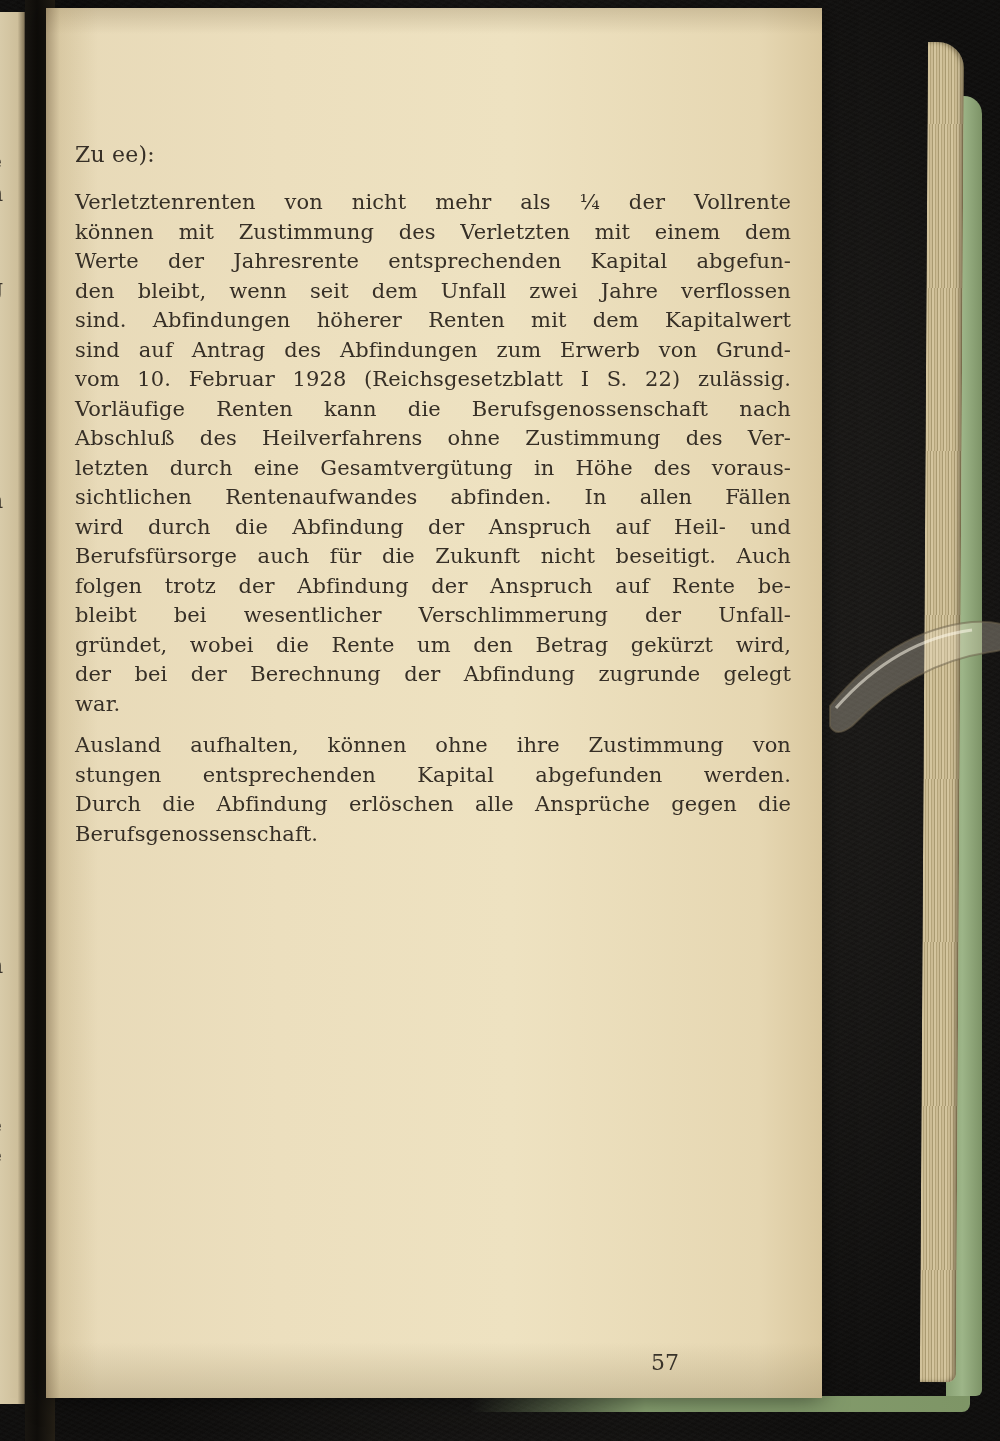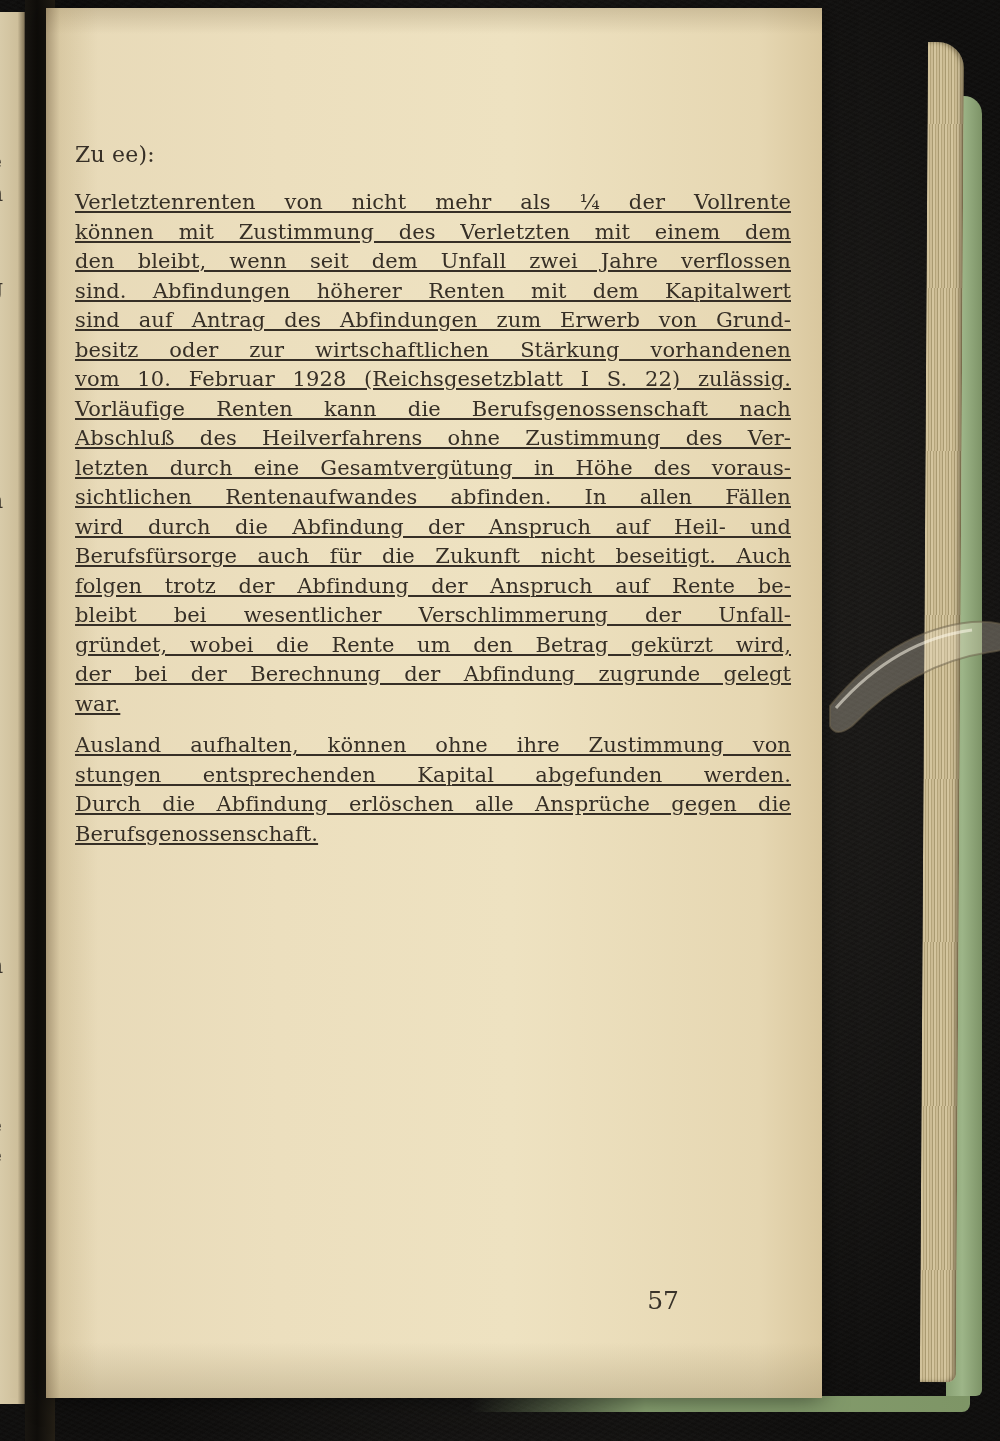--- a/index.html
+++ b/index.html
@@ -60,40 +60,40 @@
     top: 132px;
     width: 716px;
     color: #362f26;
   }
   .heading {
     font-size: 22px;
     line-height: 30px;
     margin-bottom: 18px;
     letter-spacing: 0.2px;
   }
-  .para { margin: 0 0 12px 0; text-decoration: underline; }
+  .para { margin: 0 0 12px 0; }
   .para .line {
     font-size: 21px;
     line-height: 29.5px;
     text-align: justify;
     text-align-last: justify;
     -moz-text-align-last: justify;
     white-space: nowrap;
     letter-spacing: 0.1px;
   }
   .para .line.last {
     text-align-last: left;
     -moz-text-align-last: left;
   }
 
   .page-number {
     position: absolute;
     right: 143px;  
-    top: 1278px;
-    font-size: 25px;
+    top: 1342px;
+    font-size: 22px;
     color: #39332a;
   }
 
   
   .page-stack {
     position: absolute;
     left: 928px; top: 42px;
     width: 36px; height: 1340px;
     border-radius: 0 26px 8px 0;
     background:
@@ -160,24 +160,24 @@
   <div class="cover-edge-right"></div>
   <div class="cover-edge-bottom"></div>
   <div class="page-stack"></div>
 
   <div class="page">
     <div class="text-block">
       <div class="heading">Zu ee):</div>
       <div class="para">
           <div class="line">Verletztenrenten von nicht mehr als ¼ der Vollrente</div>
           <div class="line">können mit Zustimmung des Verletzten mit einem dem</div>
+          <div class="line">Werte der Jahresrente entsprechenden Kapital abgefun-</div>
           <div class="line">den bleibt, wenn seit dem Unfall zwei Jahre verflossen</div>
           <div class="line">sind. Abfindungen höherer Renten mit dem Kapitalwert</div>
           <div class="line">sind auf Antrag des Abfindungen zum Erwerb von Grund-</div>
-          <div class="line">besitz oder zur wirtschaftlichen Stärkung vorhandenen</div>
           <div class="line">vom 10. Februar 1928 (Reichsgesetzblatt I S. 22) zulässig.</div>
           <div class="line">Vorläufige Renten kann die Berufsgenossenschaft nach</div>
           <div class="line">Abschluß des Heilverfahrens ohne Zustimmung des Ver-</div>
           <div class="line">letzten durch eine Gesamtvergütung in Höhe des voraus-</div>
           <div class="line">sichtlichen Rentenaufwandes abfinden. In allen Fällen</div>
           <div class="line">wird durch die Abfindung der Anspruch auf Heil- und</div>
           <div class="line">Berufsfürsorge auch für die Zukunft nicht beseitigt. Auch</div>
           <div class="line">folgen trotz der Abfindung der Anspruch auf Rente be-</div>
           <div class="line">bleibt bei wesentlicher Verschlimmerung der Unfall-</div>
           <div class="line">gründet, wobei die Rente um den Betrag gekürzt wird,</div>

